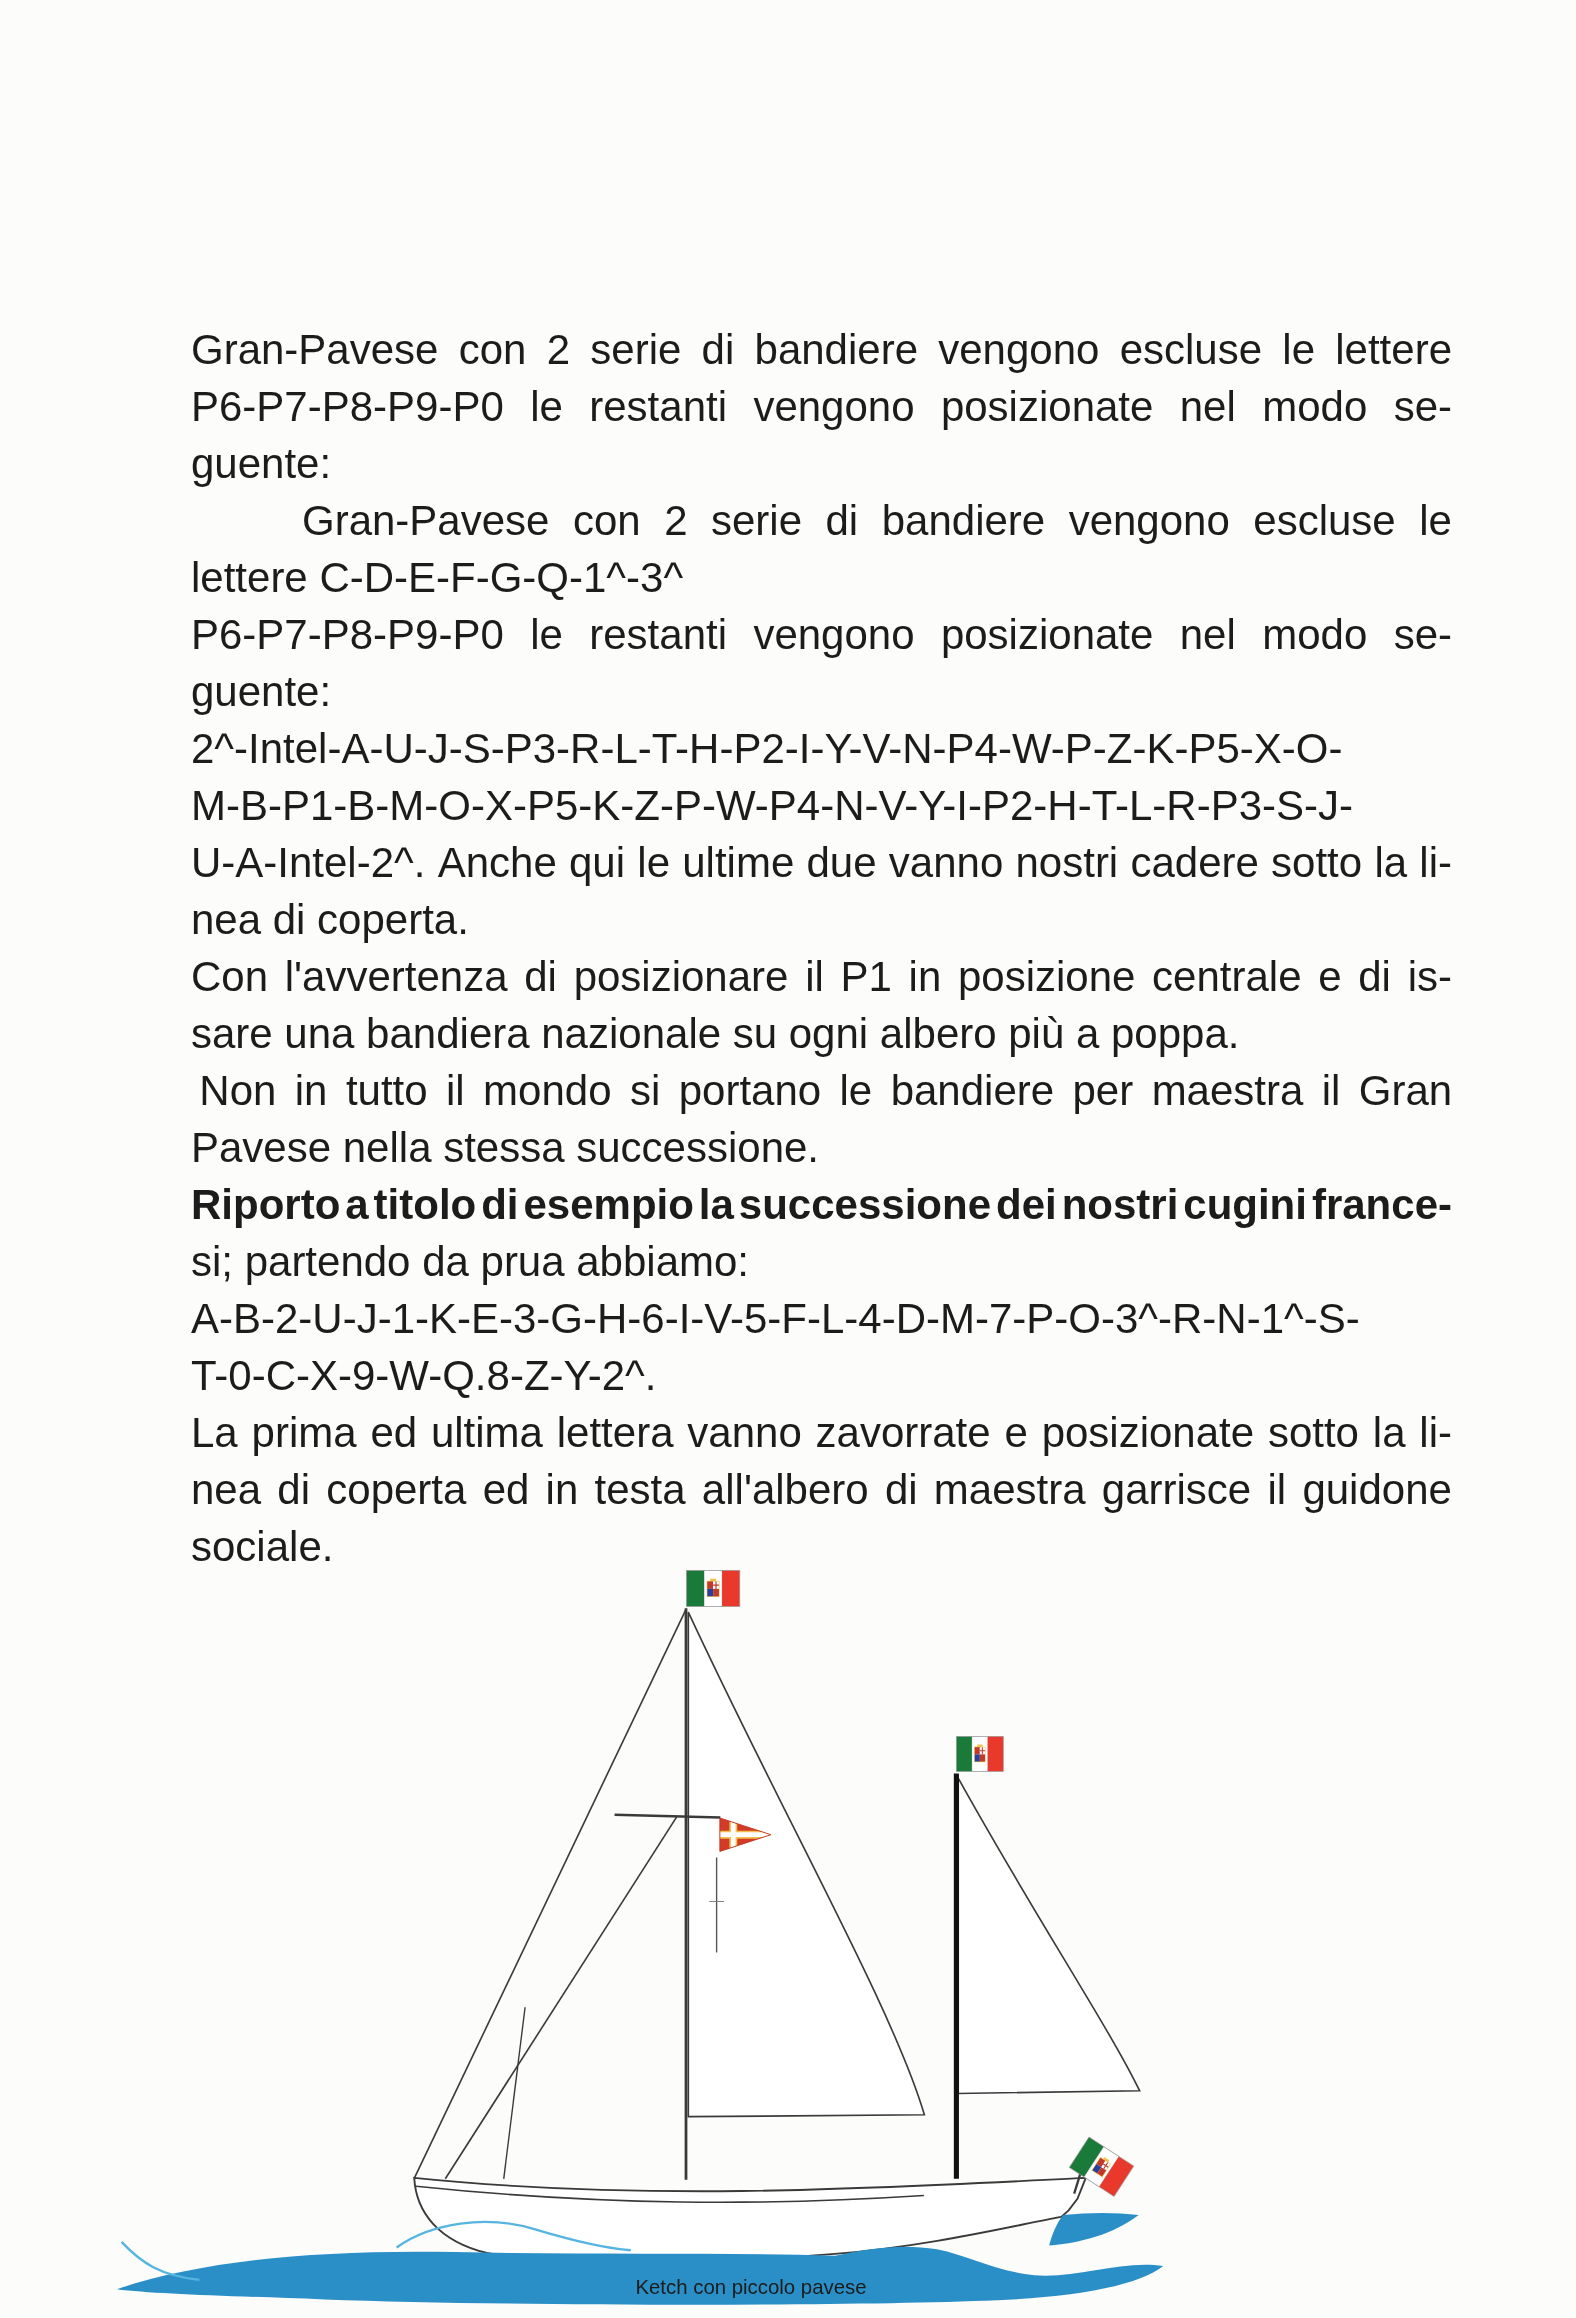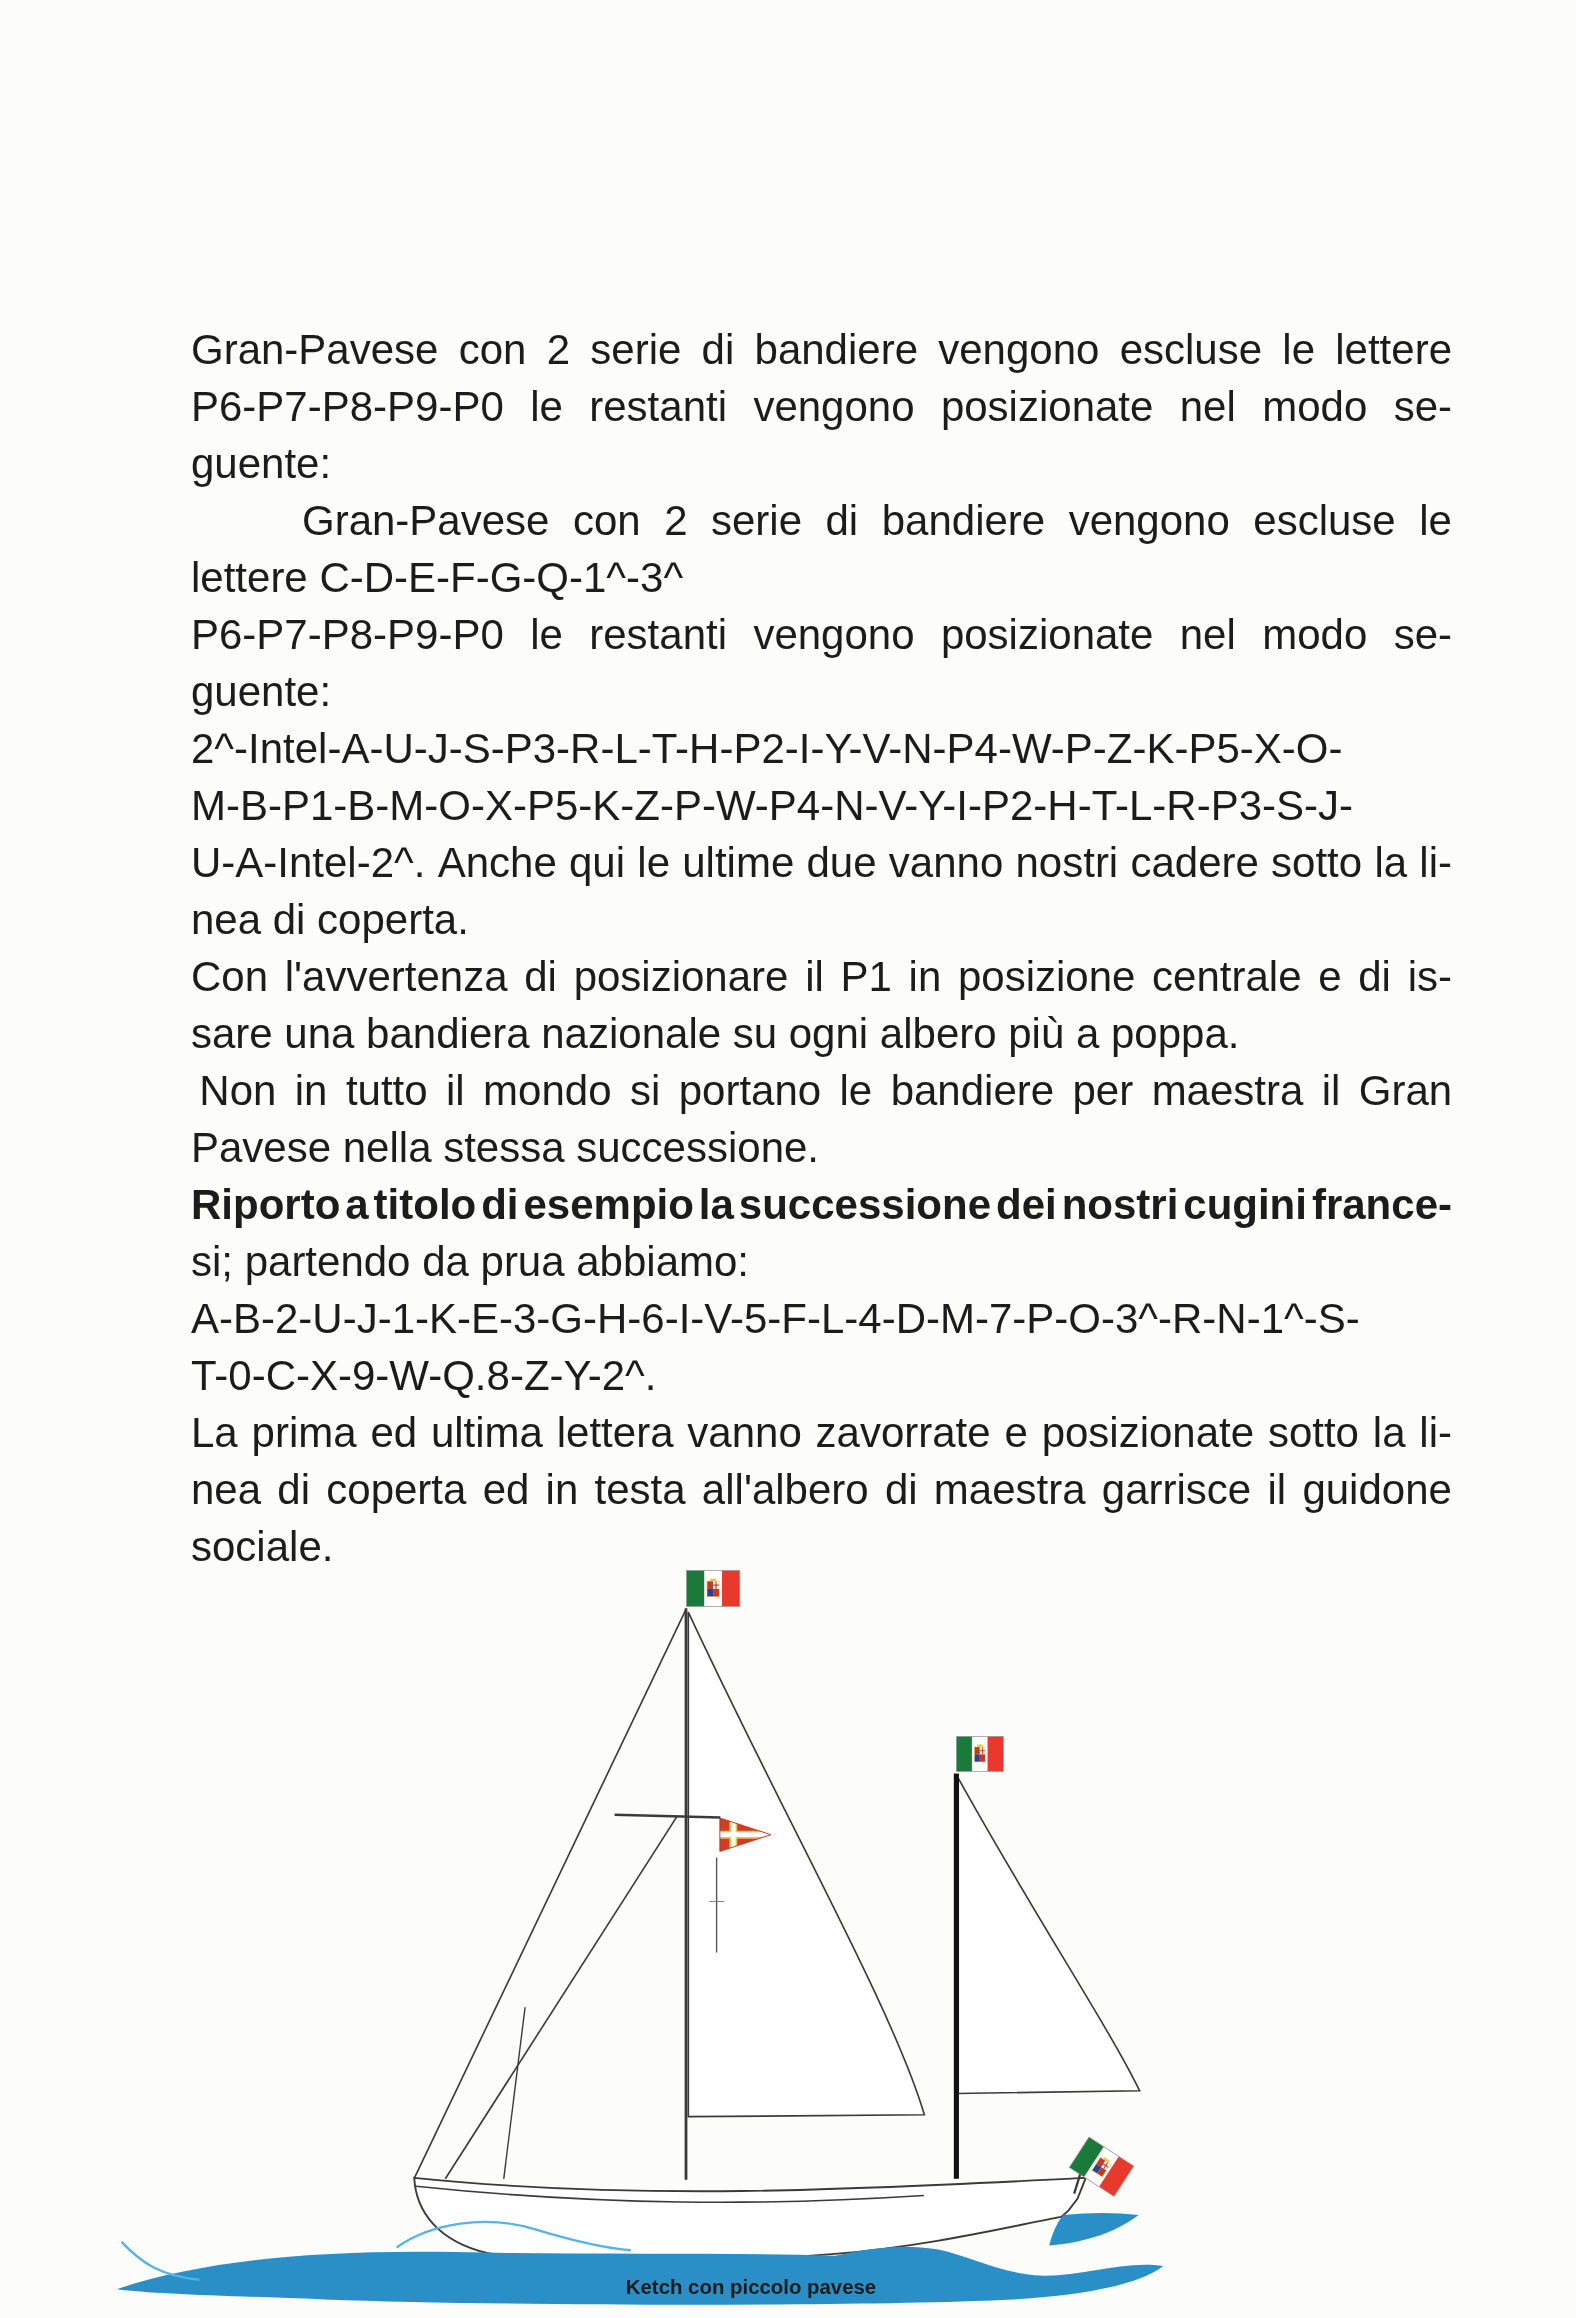--- a/index.html
+++ b/index.html
@@ -31,21 +31,21 @@
   .sailline{stroke:var(--line,#3a3a3a);fill:none;}
   .sailfill{stroke:var(--line,#3a3a3a);fill:#ffffff;}
   .water-main{fill:var(--water-blue,#2a8fc7);stroke:none;}
   .water-crest{stroke:var(--water-light,#56b5e0);stroke-width:5;fill:none;}
   .fg{fill:var(--flag-green,#1a7a3a);}
   .fw{fill:#ffffff;}
   .fr{fill:var(--flag-red,#e8392c);}
   .pen-red{fill:var(--pennant-red,#d43a28);}
   #figure-caption{
     position:absolute;left:612px;top:2273px;width:278px;
-    text-align:center;font-size:20.4px;line-height:28px;font-weight:bold;
+    text-align:center;font-size:20.4px;line-height:28px;
   }
 </style>
 </head>
 <body>
 
 <div class="page">
 
   <div id="text-block">
       <div class="tline just" style="width: 1261px;">
         <span>Gran-Pavese</span>

